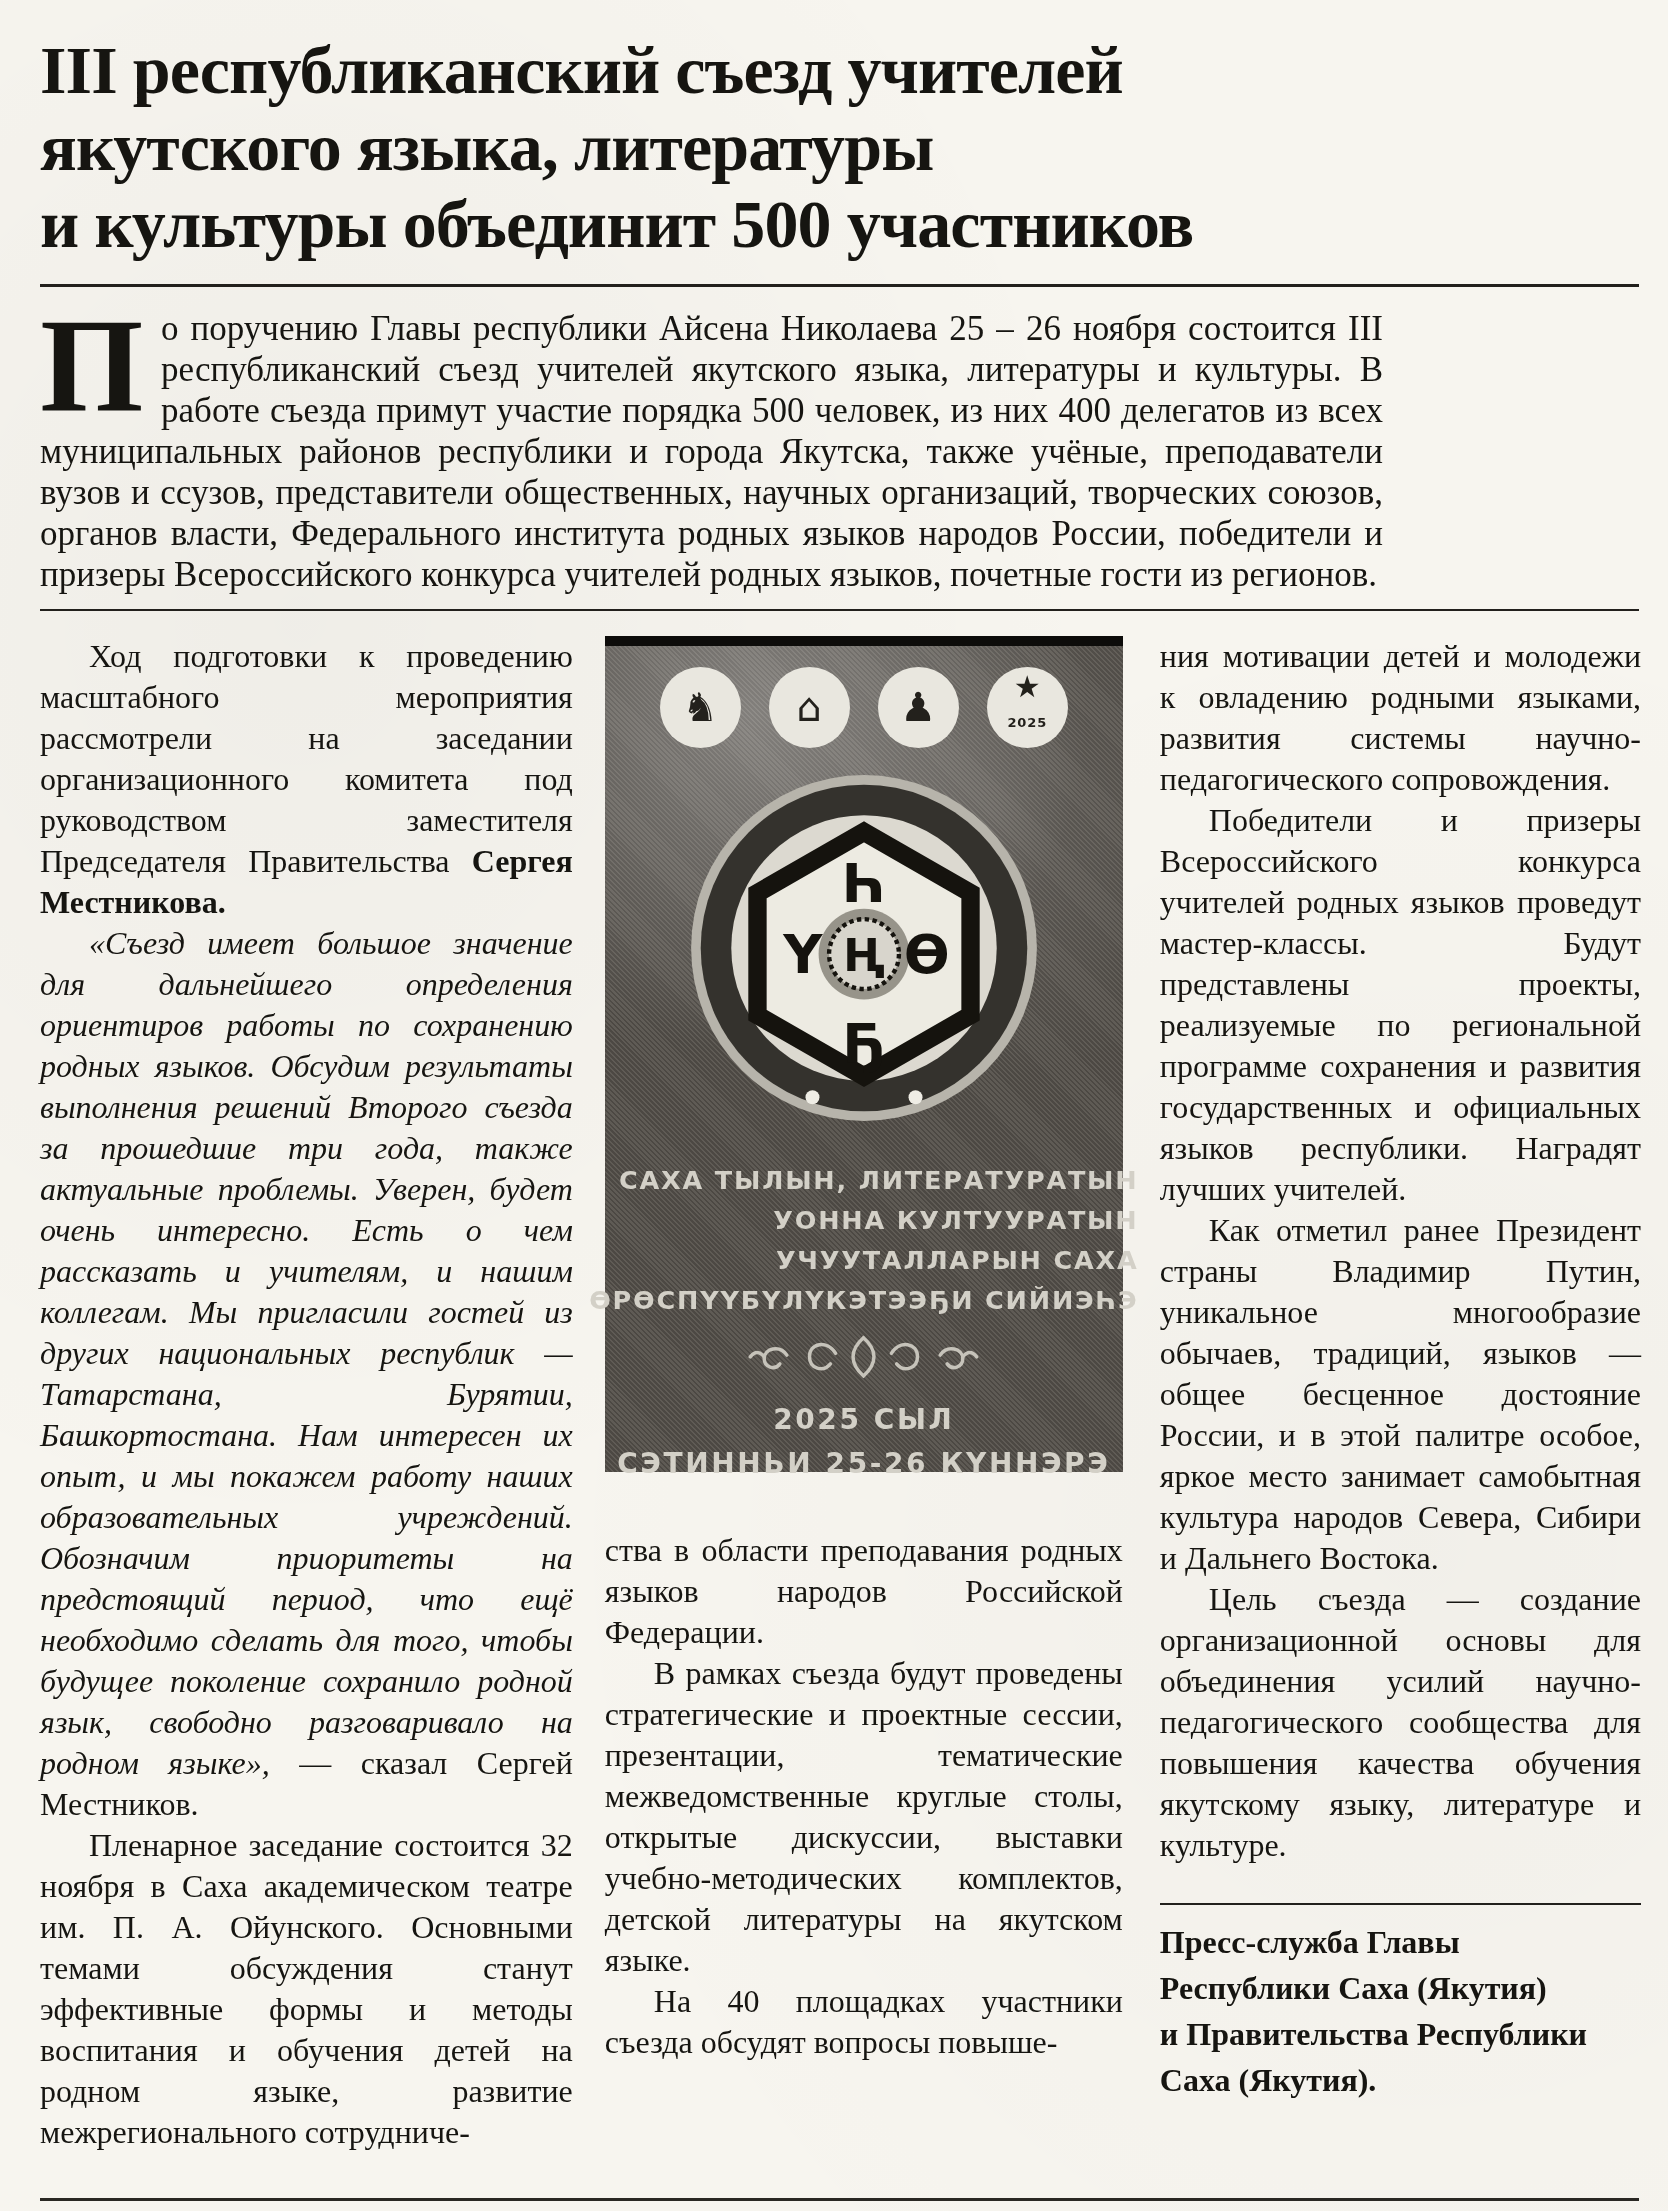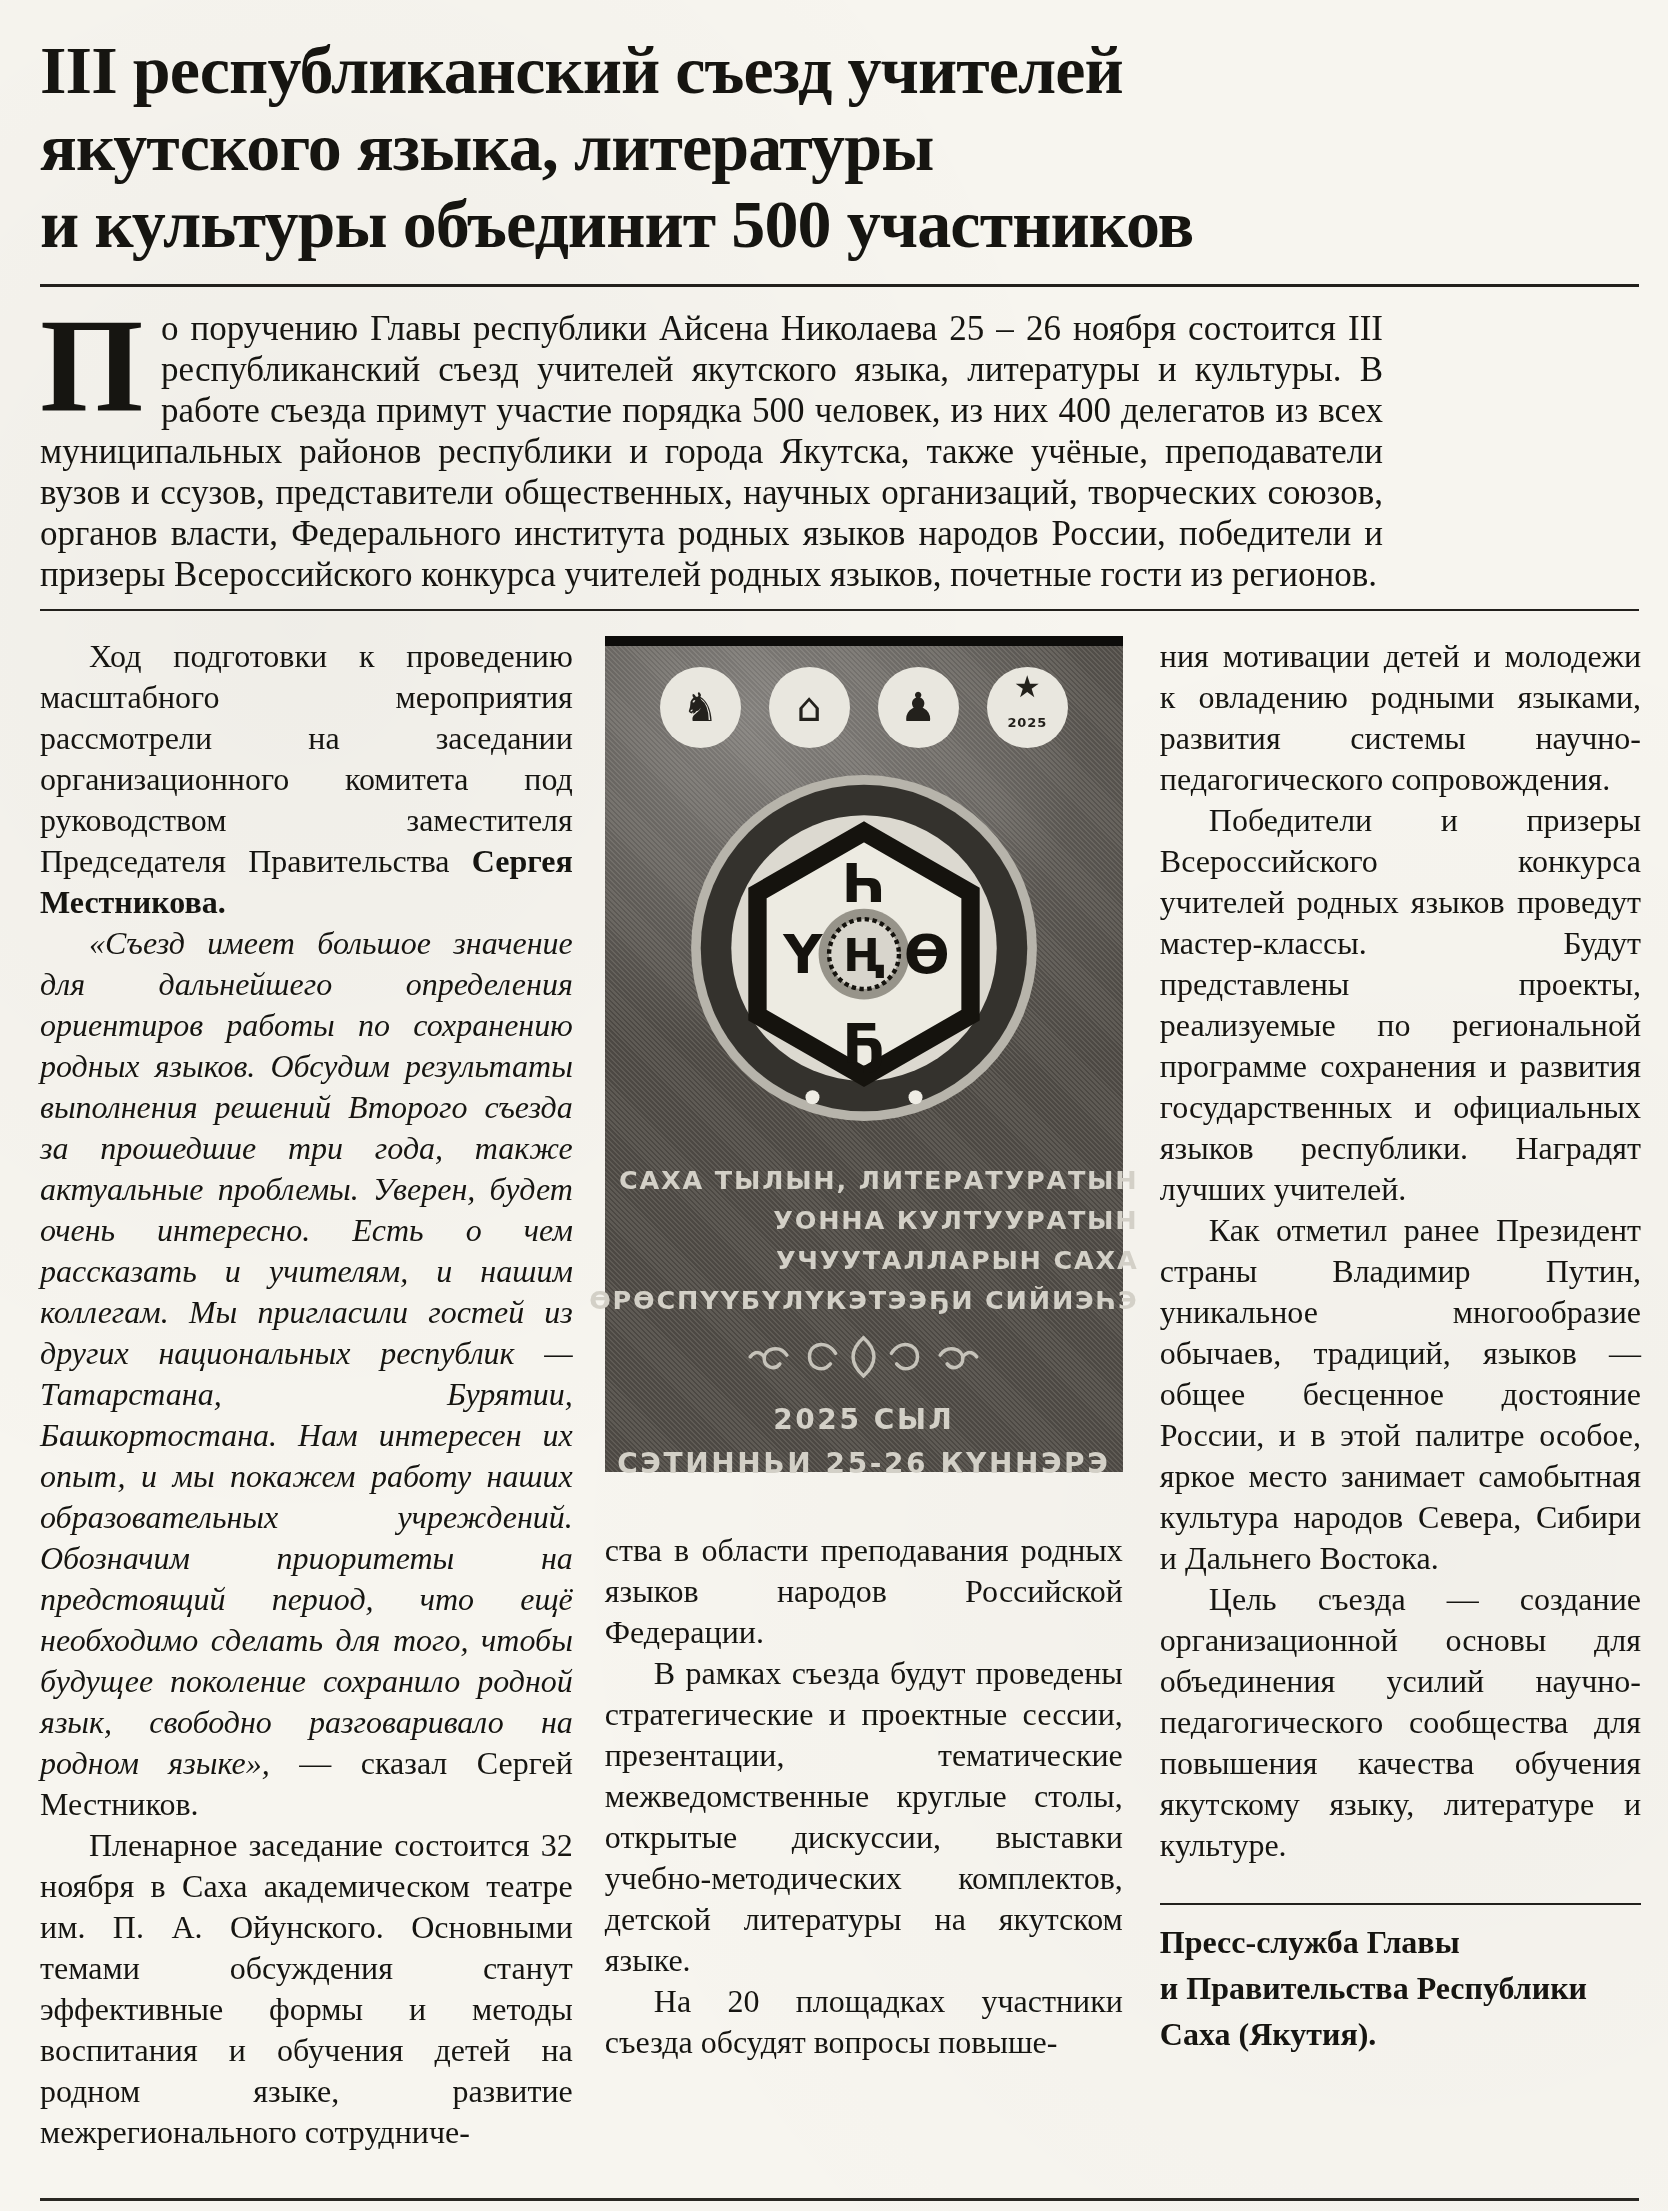--- a/index.html
+++ b/index.html
@@ -198,32 +198,33 @@
             </g>
           </svg>
         </div>
 
         <div class="poster-year">2025 СЫЛ</div>
         <div class="poster-dates">СЭТИННЬИ 25-26 КҮННЭРЭ</div>
       </div>
 
       <p class="after-image">ства в области преподавания родных языков народов Российской Федерации.</p>
       <p class="indent">В рамках съезда будут проведены стратегические и проектные сессии, презентации, тематические межведомственные круглые столы, открытые дискуссии, выставки учебно-методических комплектов, детской литературы на якутском языке.</p>
-      <p class="indent">На 20 площадках участники съезда обсудят вопросы повыше-</p>
+      <p class="indent">На 40 площадках участники съезда обсудят вопросы повыше-</p>
     </div>
 
     <div class="col col-right">
       <p>ния мотивации детей и молодежи к овладению родными языками, развития системы научно-педагогического сопровождения.</p>
       <p class="indent">Победители и призеры Всероссийского конкурса учителей родных языков проведут мастер-классы. Будут представлены проекты, реализуемые по региональной программе сохранения и развития государственных и официальных языков республики. Наградят лучших учителей.</p>
       <p class="indent">Как отметил ранее Президент страны Владимир Путин, уникальное многообразие обычаев, традиций, языков — общее бесценное достояние России, и в этой палитре особое, яркое место занимает самобытная культура народов Севера, Сибири и Дальнего Востока.</p>
       <p class="indent">Цель съезда — создание организационной основы для объединения усилий научно-педагогического сообщества для повышения качества обучения якутскому языку, литературе и культуре.</p>
 
       <div class="sig-rule"></div>
       <p class="byline">
         <span class="byline-line">Пресс-служба Главы</span>
+        <span class="byline-line">Республики Саха (Якутия)</span>
         <span class="byline-line">и Правительства Республики</span>
         <span class="byline-line">Саха (Якутия).</span>
       </p>
     </div>
 
   </div>
 
   <div class="bottom-rule"></div>
 </div>
 

